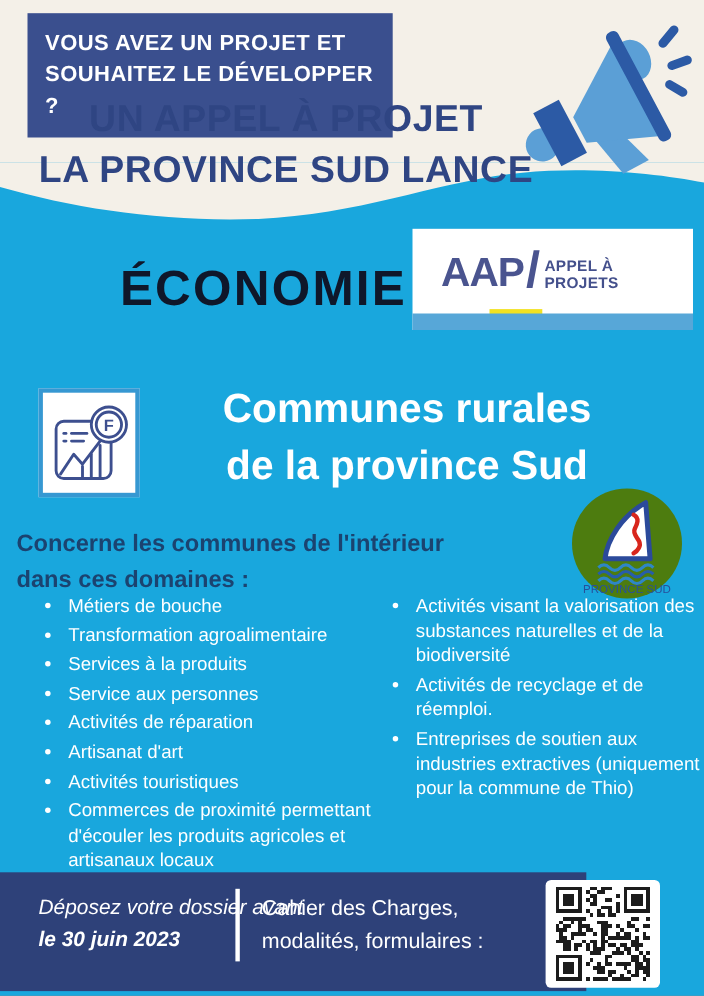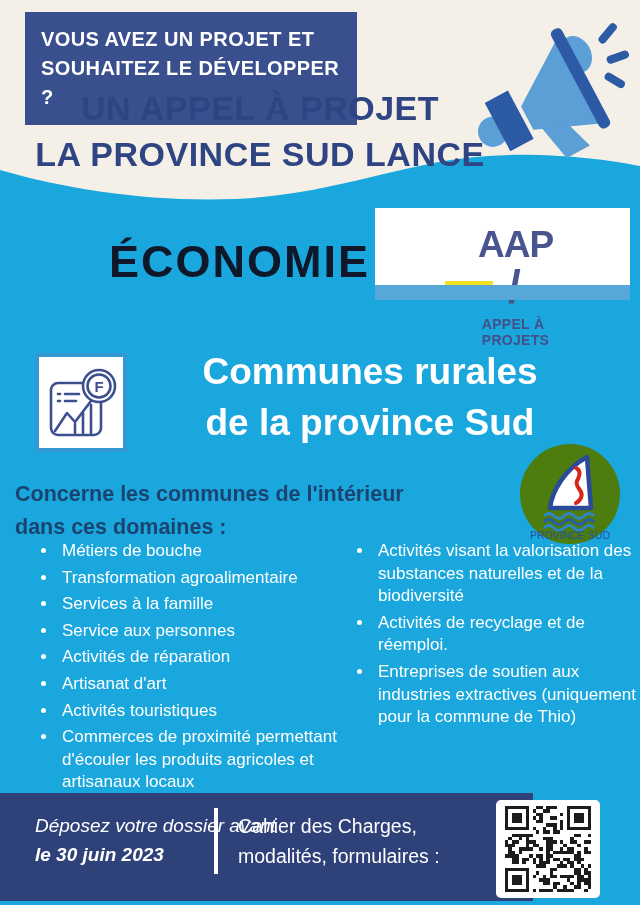--- a/index.html
+++ b/index.html
@@ -15,21 +15,21 @@
               background:#3a4f8e; color:#fff; padding:13px 16px;
               font-weight:bold; font-size:20px; line-height:1.45; letter-spacing:.4px;}
   .headline{position:absolute; left:10px; top:86px; width:500px; text-align:center;
             color:#2f4583; font-weight:bold; font-size:34px; line-height:1.34; letter-spacing:.5px;}
   .megaphone{position:absolute; left:462px; top:6px; width:172px; height:172px;}
 
   
   .category-title{position:absolute; left:88px; top:236px; color:#0f172a;
                   font-size:45px; font-weight:bold; letter-spacing:2px;margin-left:21px;}
   .aap-box{position:absolute; left:375px; top:208px; width:255px; height:92px; background:#fff;}
-  .aap-row{display:flex; align-items:center; padding:16px 0 0 26px;flex-direction:column;}
+  .aap-row{display:flex; align-items:center; padding:16px 0 0 26px;}
   .aap-big{font-size:37px; font-weight:bold; color:#4a548f; letter-spacing:-1px;}
   .aap-slash{font-size:46px; font-weight:bold; color:#4a548f; margin:-6px 4px 0 2px;}
   .aap-col{display:flex; flex-direction:column; font-size:14px; font-weight:bold;
            color:#44508c; line-height:1.15; letter-spacing:.3px; margin-top:2px;}
   .aap-underline{position:absolute; left:70px; bottom:12px; width:48px; height:7px; background:#f2e222;}
   .aap-strip{position:absolute; left:0; bottom:0; width:100%; height:15px; background:#57a7d8;}
 
   
   .program-icon{position:absolute; left:35px; top:353px; width:92px; height:99px;
                 background:#fff; border:4px solid #3698d2; box-sizing:border-box;}
@@ -146,21 +146,21 @@
   </div>
 
   <div class="intro-heading">
     <div>Concerne les communes de l'intérieur</div>
     <div>dans ces domaines :</div>
   </div>
 
   <ul class="domain-list list-left">
     <li>Métiers de bouche</li>
     <li>Transformation agroalimentaire</li>
-    <li>Services à la famille</li>
+    <li>Services à la produits</li>
     <li>Service aux personnes</li>
     <li>Activités de réparation</li>
     <li>Artisanat d'art</li>
     <li>Activités touristiques</li>
     <li>Commerces de proximité permettant d'écouler les produits agricoles et artisanaux locaux</li>
   </ul>
   <ul class="domain-list list-right">
     <li>Activités visant la valorisation des substances naturelles et de la biodiversité</li>
     <li>Activités de recyclage et de réemploi.</li>
     <li>Entreprises de soutien aux industries extractives (uniquement pour la commune de Thio)</li>

